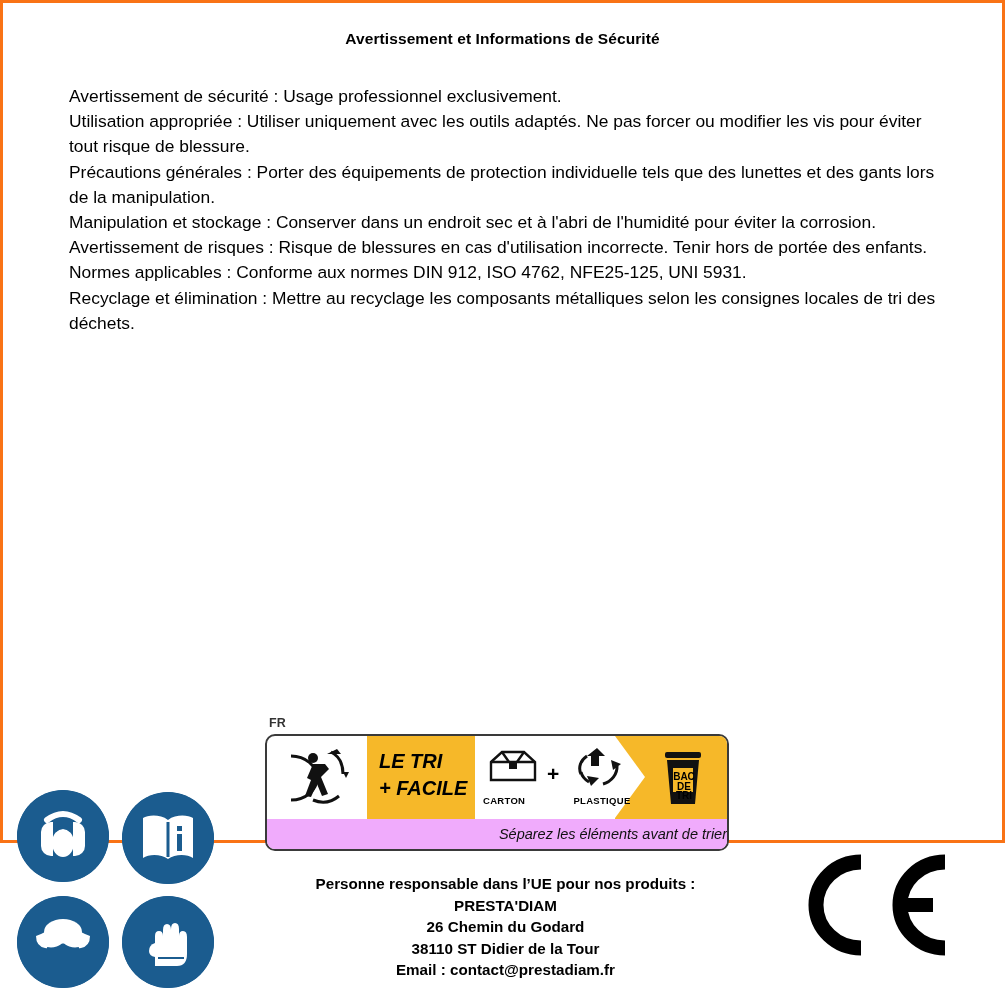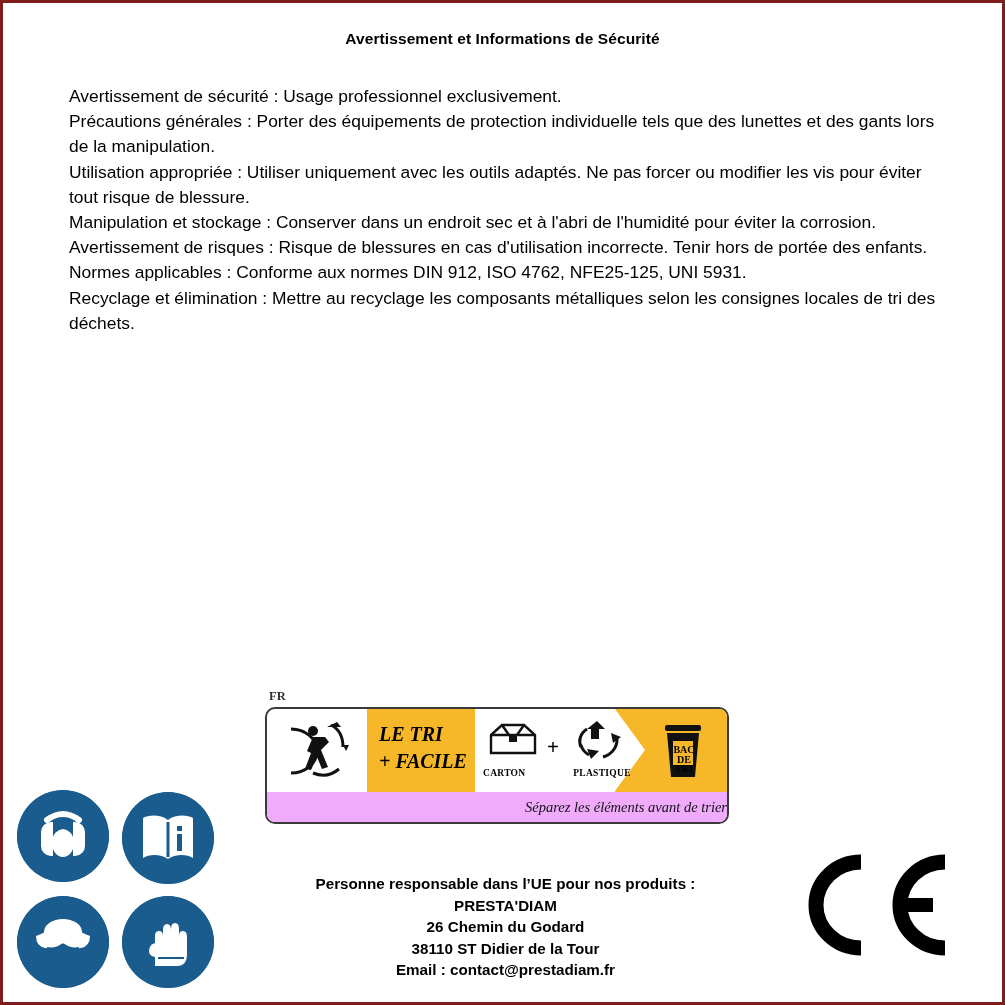--- a/index.html
+++ b/index.html
@@ -10,23 +10,23 @@
     width: 1005px;
     height: 1005px;
     background: #ffffff;
     font-family: "Liberation Sans", sans-serif;
     color: #000000;
     overflow: hidden;
   }
   .page {
     position: relative;
     width: 1005px;
-    height: 1005px;
+    height: 843px;
     box-sizing: border-box;
-    border: 3px solid #7f1d1d;
+    border: 3px solid #f97316;
     background: #ffffff;
   }
   .doc-title {
     position: absolute;
     top: 27px;
     left: 0;
     width: 100%;
     text-align: center;
     font-size: 15.5px;
     font-weight: bold;
@@ -64,24 +64,23 @@
   .picto.p1 { left: 0px;   top: 0px;   }
   .picto.p2 { left: 105px; top: 2px;   }
   .picto.p3 { left: 0px;   top: 106px; }
   .picto.p4 { left: 105px; top: 106px; }
   .picto svg { display: block; }
 
   
   .tri-label {
     position: absolute;
     left: 262px;
-    top: 686px;
+    top: 713px;
     width: 460px;
     height: 135px;
-    font-family: Liberation Serif, serif;
   }
   .fr-tag {
     position: absolute;
     left: 4px;
     top: 0px;
     font-size: 12.5px;
     font-weight: bold;
     color: #333;
   }
   .tri-box {
@@ -214,22 +213,22 @@
 </style>
 </head>
 <body>
 
 <div class="page">
 
   <div class="doc-title">Avertissement et Informations de Sécurité</div>
 
   <div class="body-text">
     <p>Avertissement de sécurité : Usage professionnel exclusivement.</p>
+    <p>Utilisation appropriée : Utiliser uniquement avec les outils adaptés. Ne pas forcer ou modifier les vis pour éviter tout risque de blessure.</p>
     <p>Précautions générales : Porter des équipements de protection individuelle tels que des lunettes et des gants lors de la manipulation.</p>
-    <p>Utilisation appropriée : Utiliser uniquement avec les outils adaptés. Ne pas forcer ou modifier les vis pour éviter tout risque de blessure.</p>
     <p>Manipulation et stockage : Conserver dans un endroit sec et à l'abri de l'humidité pour éviter la corrosion.</p>
     <p>Avertissement de risques : Risque de blessures en cas d'utilisation incorrecte. Tenir hors de portée des enfants.</p>
     <p>Normes applicables : Conforme aux normes DIN 912, ISO 4762, NFE25-125, UNI 5931.</p>
     <p>Recyclage et élimination : Mettre au recyclage les composants métalliques selon les consignes locales de tri des déchets.</p>
   </div>
 
   <div class="picto-grid">
 
     <div class="picto p1">
       <svg width="92" height="92" viewBox="0 0 92 92" aria-hidden="true">

